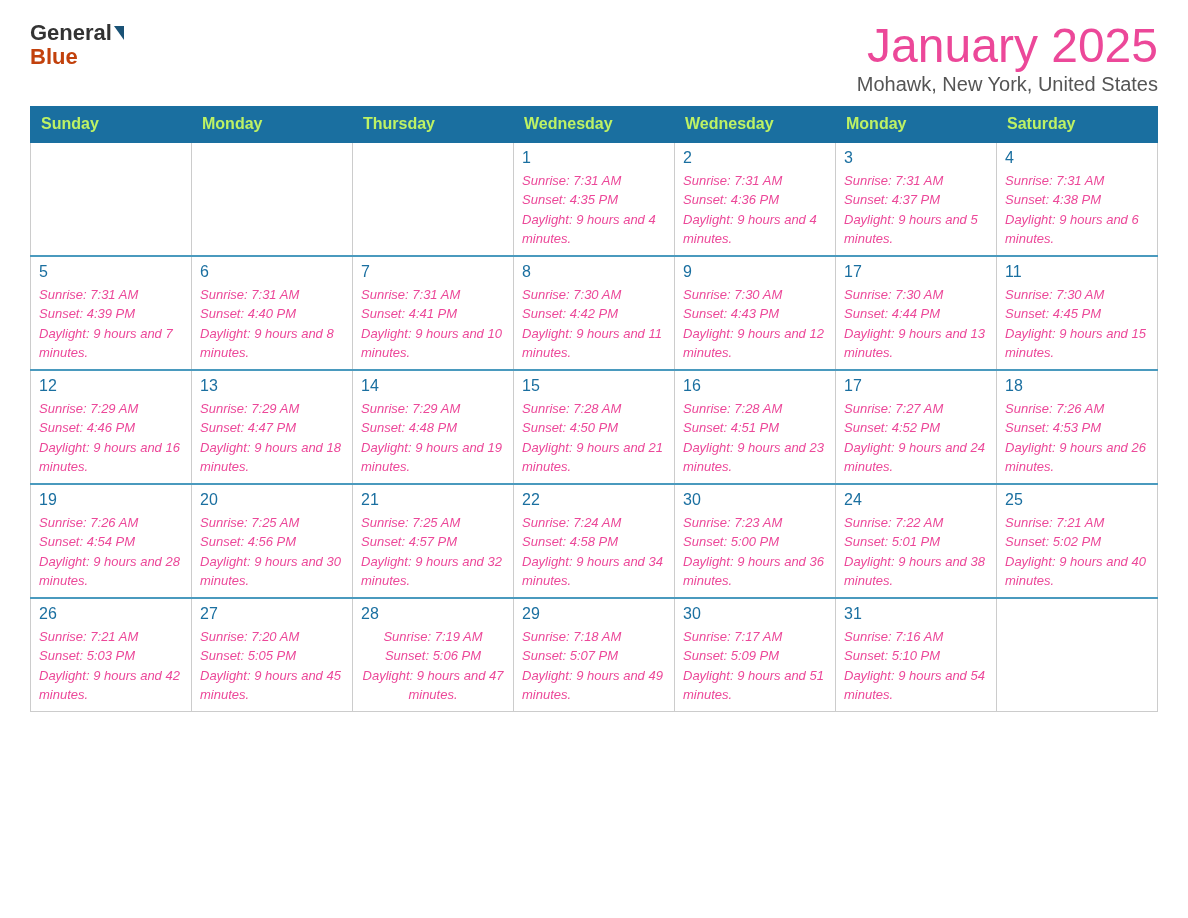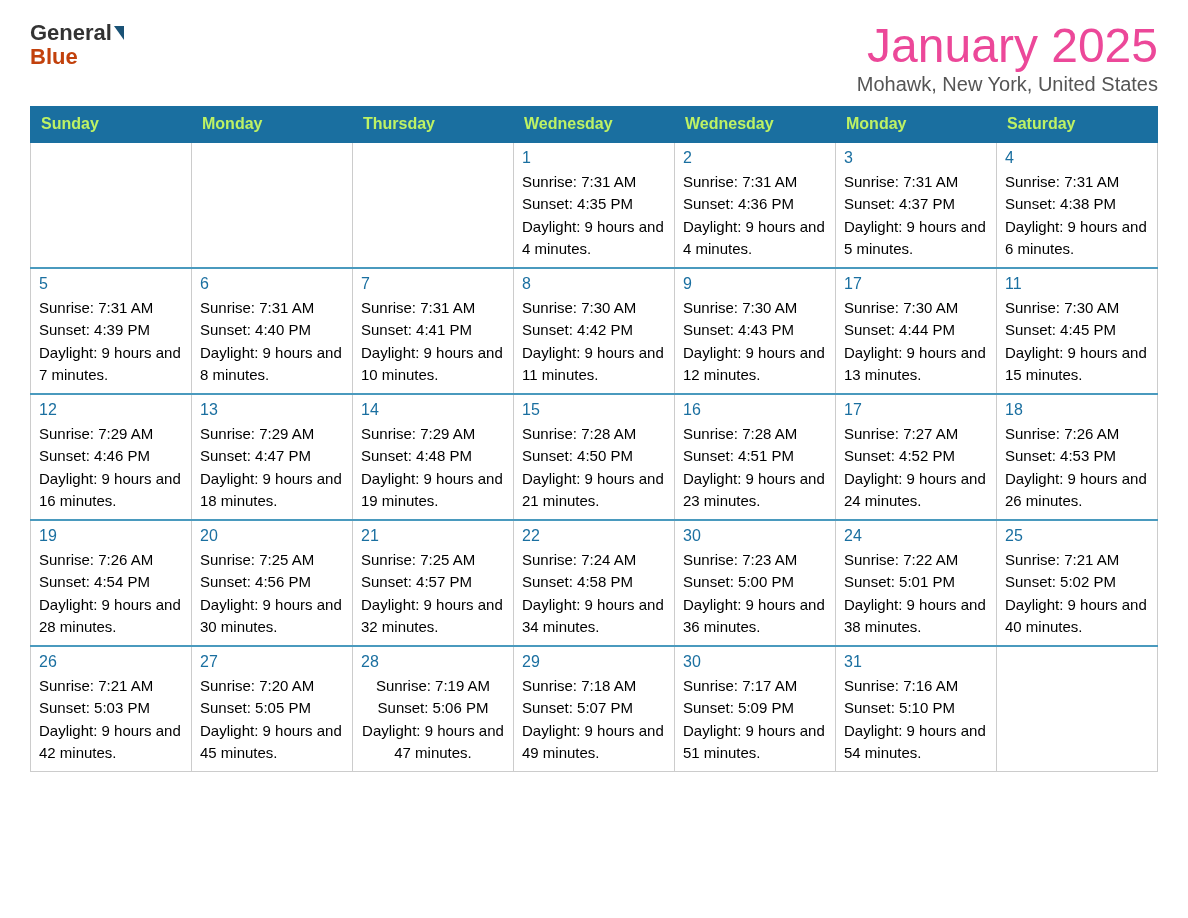--- a/index.html
+++ b/index.html
@@ -83,23 +83,24 @@
       color: #333;
     }
     .day-num {
       font-size: 16px;
       font-weight: normal;
       color: #1a6fa0;
       display: block;
       margin-bottom: 4px;
     }
     .day-info {
-      font-size: 15px;
-      color: #000000;
+      font-size: 13px;
+      color: #ec4899;
       line-height: 1.5;
+      font-style: italic;
     }
     .empty-cell {
       background: #fff;
     }
     .calendar tr:first-child td {
       border-top: 2px solid #1a6fa0;
     }
     .calendar tbody tr td {
       border-top: 2px solid #4a9abe;
     }

